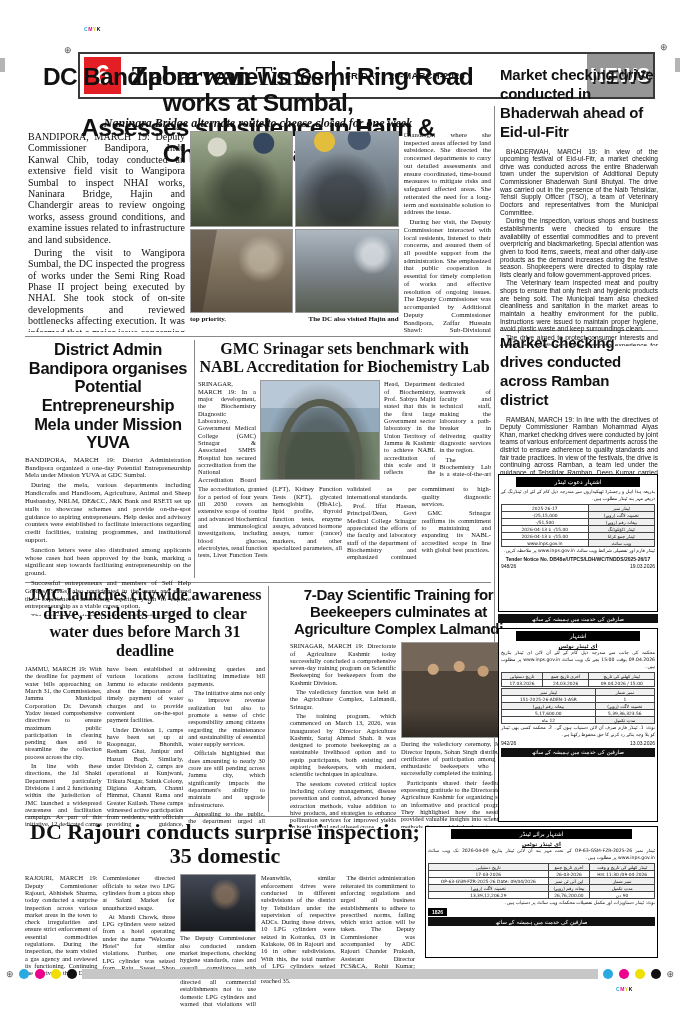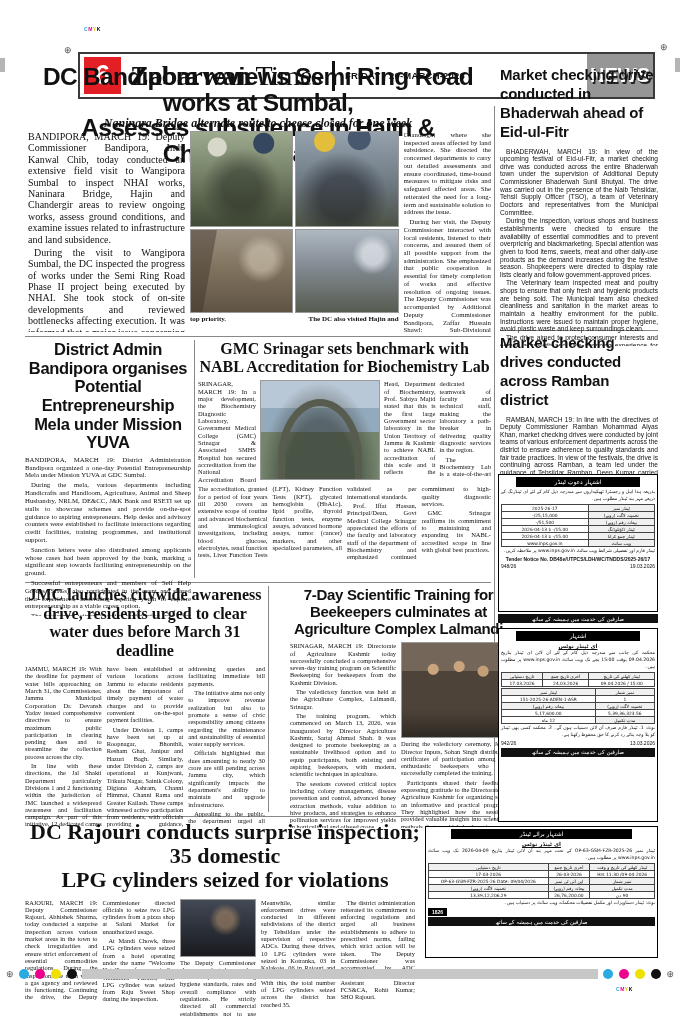--- a/index.html
+++ b/index.html
@@ -255,21 +255,21 @@
         <div class="bees-rt jt">
           <p class="np">During the valedictory ceremony, Joint Director Inputs, Sohan Singh distributed certificates of participation among the enthusiastic beekeepers who had successfully completed the training.</p>
           <p>Participants shared their feedback, expressing gratitude to the Directorate of Agriculture Kashmir for organizing such an informative and practical program. They highlighted how the sessions provided valuable insights into scientific methods that would help them improve hive productivity, manage colonies more effectively, and increase their income through enhanced beekeeping practices.</p>
 
         </div>
       </div>
     </div>
   </section>
 
   <section class="abs raj">
-    <h2 class="h-serif"><span>DC Rajouri conducts surprise inspection; 35 domestic</span><br><span>LPG cylinders seized for violations</span></h2>
+    <h2 class="h-serif"><span>DC Rajouri conducts surprise inspection; 35 domestic</span><br></h2>
     <div class="raj-bd">
       <div class="raj-c12 jt">
         <p class="np">RAJOURI, MARCH 19: Deputy Commissioner Rajouri, Abhishek Sharma, today conducted a surprise inspection across various market areas in the town to check irregularities and ensure strict enforcement of essential commodities regulations. During the inspection, the team visited a gas agency and reviewed its functioning. Continuing the drive, the Deputy Commissioner directed officials to seize two LPG cylinders from a pizza shop at Salani Market for unauthorized usage.</p>
         <p>At Mandi Chowk, three LPG cylinders were seized from a hotel operating under the name "Welcome Hotel" for similar violations. Further, one LPG cylinder was seized from Raju Sweet Shop during the inspection.</p>
       </div>
       <div class="raj-c3">
         <div class="ph ph-raj raj-ph"></div>
         <div class="t jt">
             <p class="np">The Deputy Commissioner also conducted random market inspections, checking hygiene standards, rates and overall compliance with regulations. He strictly directed all commercial establishments not to use domestic LPG cylinders and warned that violations will invite stringent action under the law.</p>
           </div>

